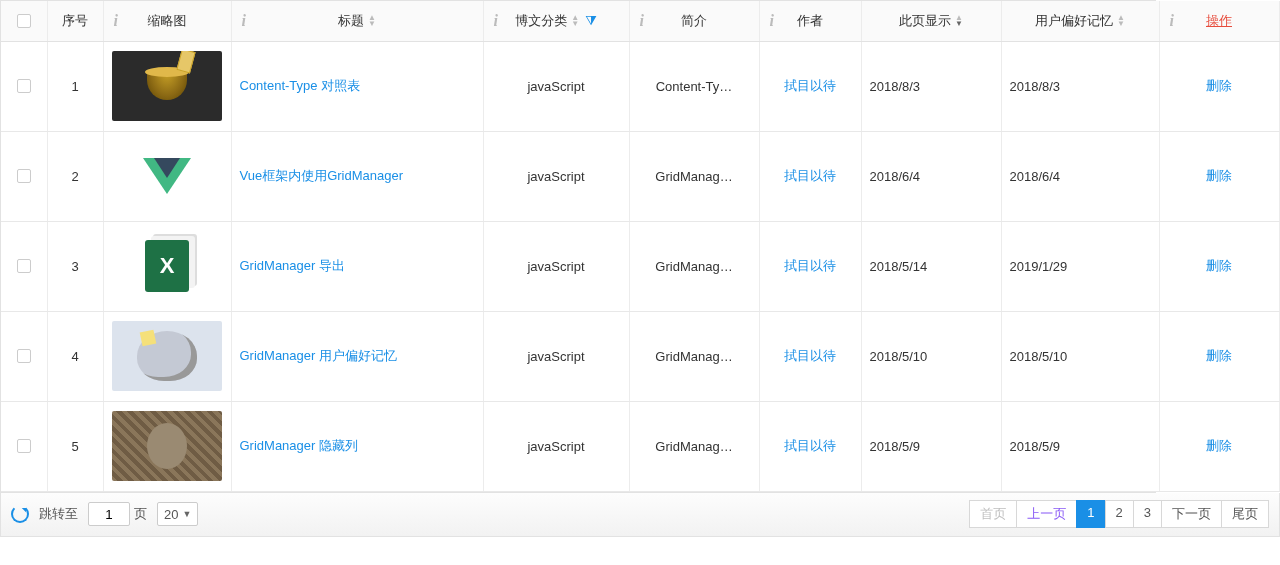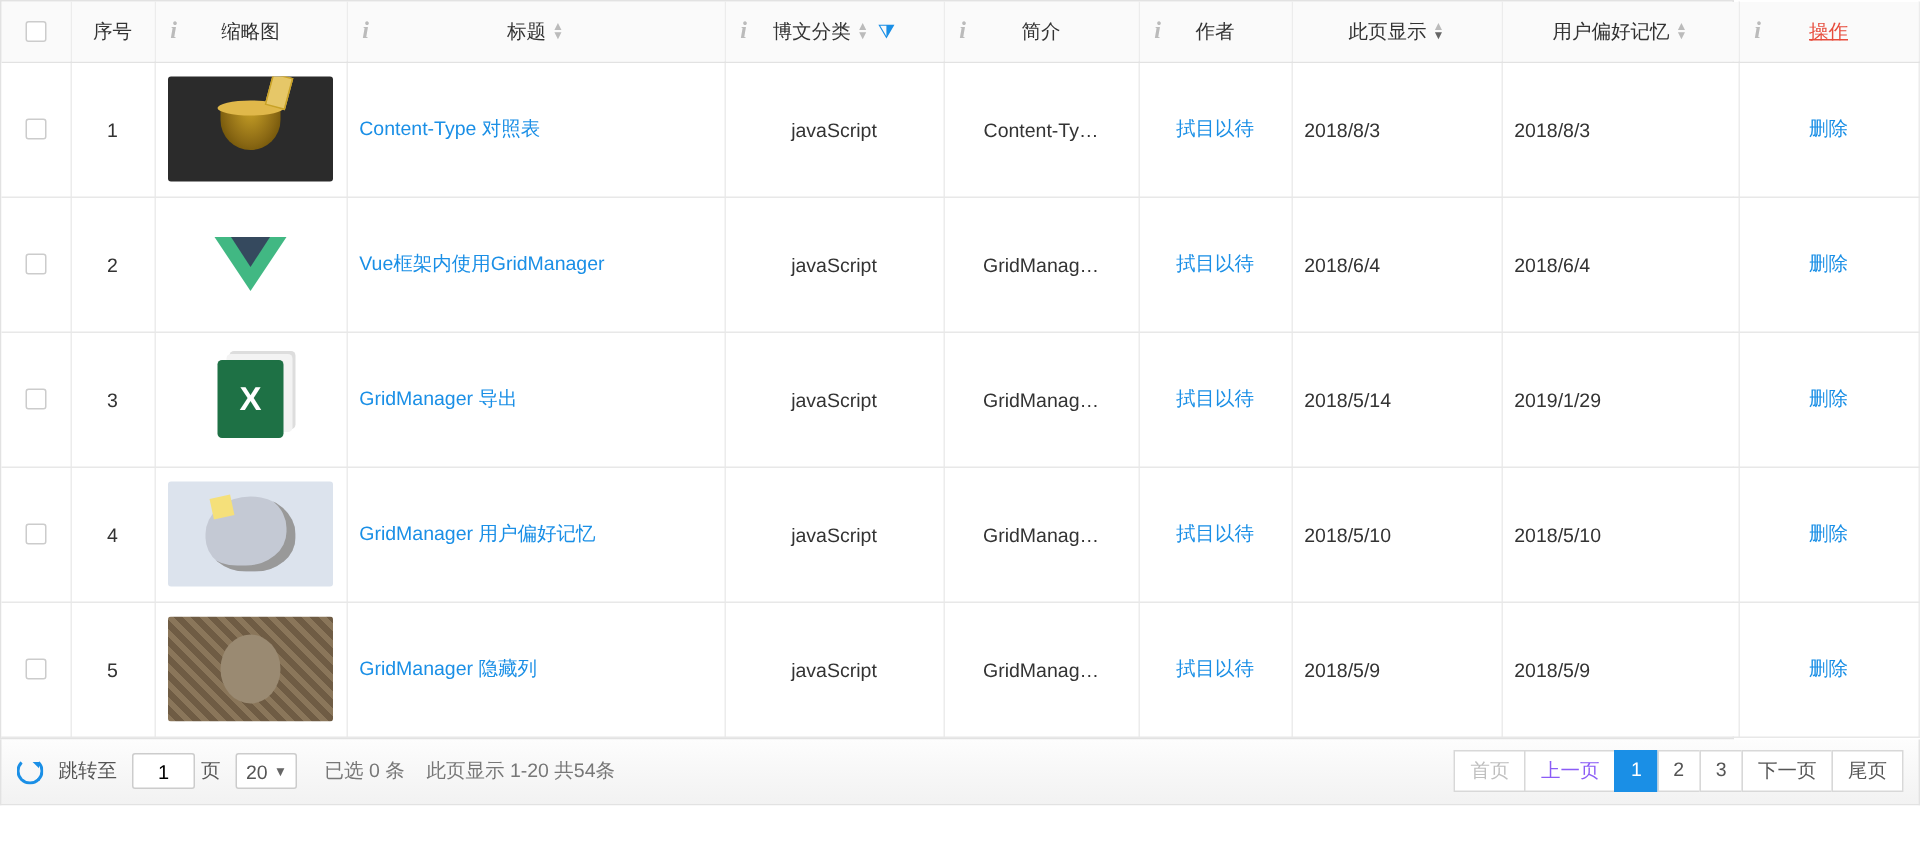--- a/index.html
+++ b/index.html
@@ -480,27 +480,20 @@
 
 <div class="footer">
   <span class="refresh"></span>
   <span class="txt">跳转至</span>
   <input class="pg-input" value="1" style="">
   <span class="txt">页</span>
   <span class="select">
     <span>20</span>
     <span class="caret">▼</span>
   </span>
-  <span class="info">
-    <span>已选</span>
-    <span>0</span>
-    <span>条</span>
-    &nbsp;&nbsp;
-    <span>此页显示 1-20 共54条</span>
-  </span>
   <span class="spacer"></span>
   <div class="pager">
     <span class="pbtn first">首页</span>
     <span class="pbtn disabled">上一页</span>
     <span class="pbtn active">1</span>
     <span class="pbtn">2</span>
     <span class="pbtn">3</span>
     <span class="pbtn">下一页</span>
     <span class="pbtn">尾页</span>
   </div>

